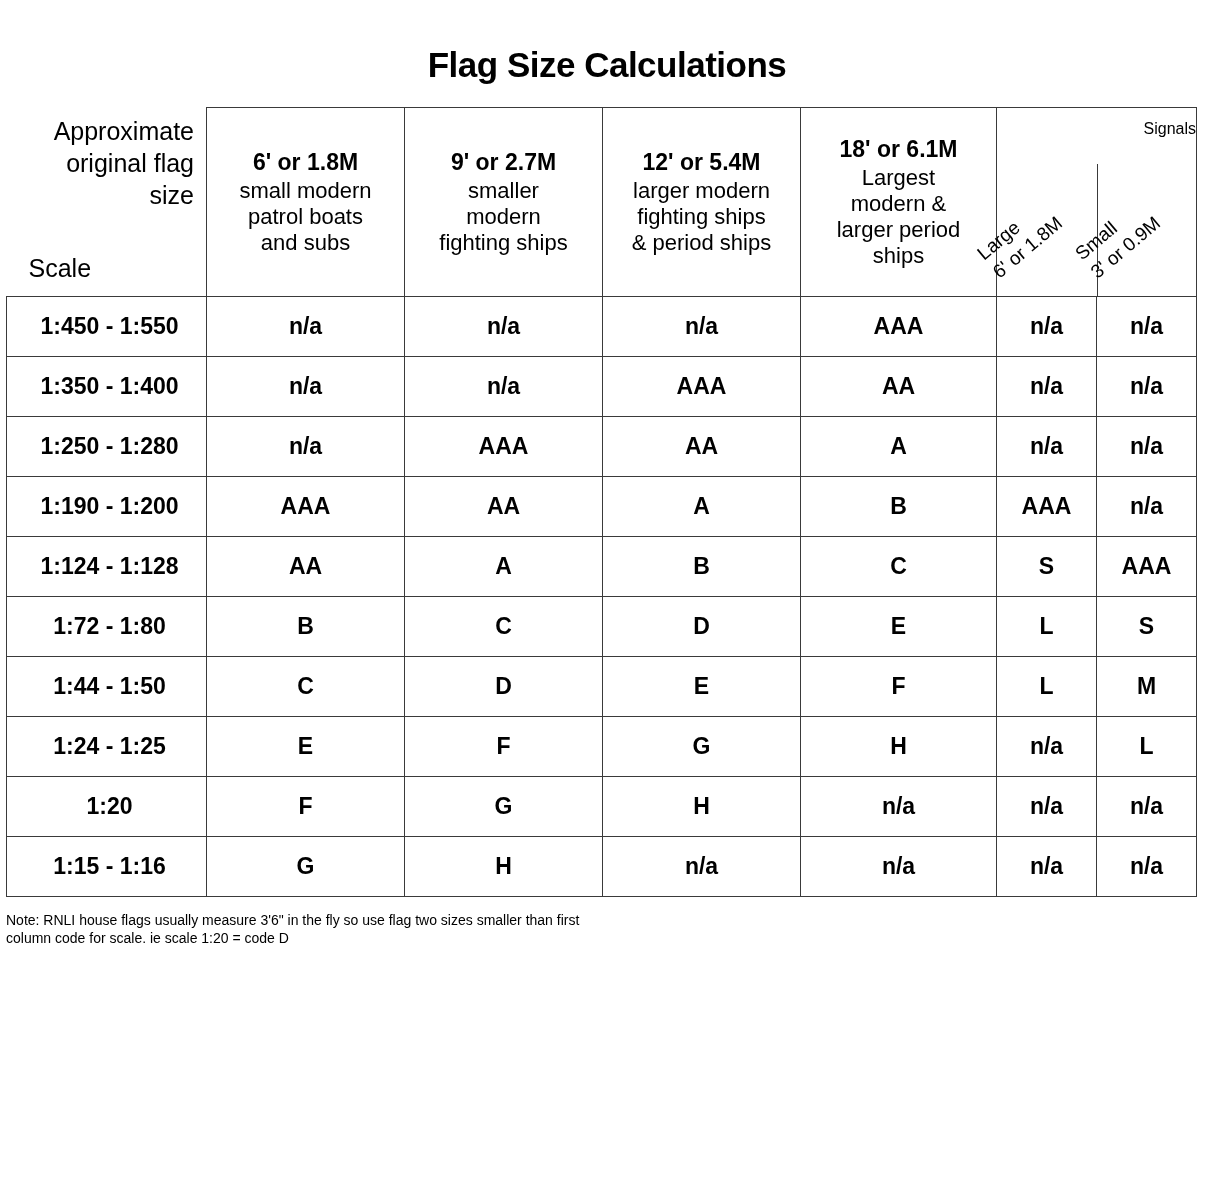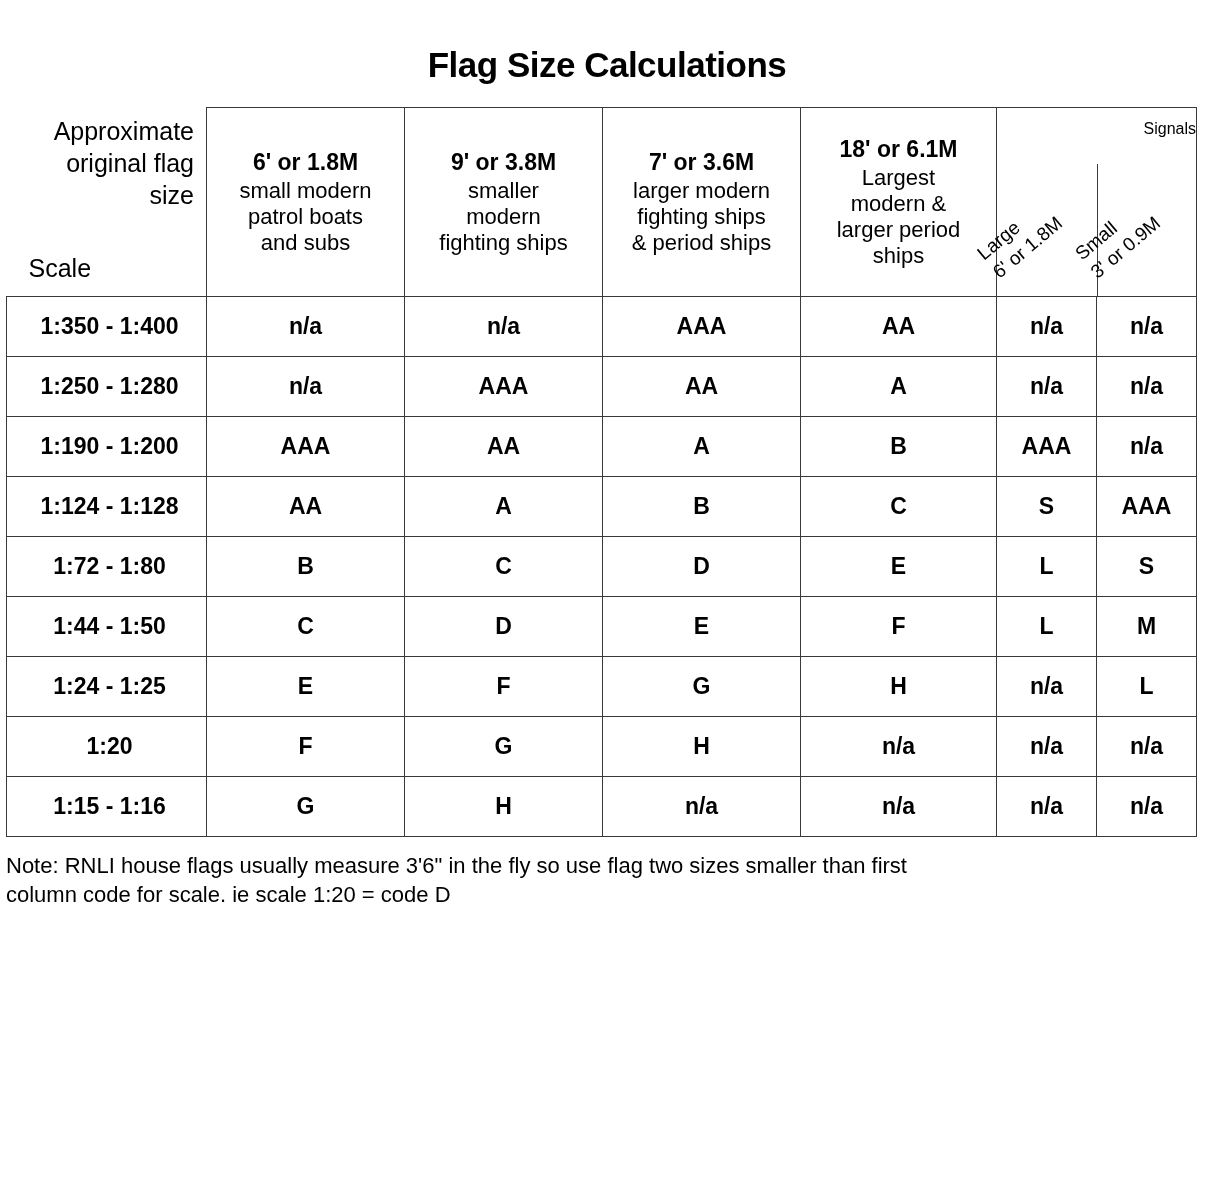--- a/index.html
+++ b/index.html
@@ -163,21 +163,21 @@
   td.na {
     font-size: 23px;
     font-weight: bold;
   }
   td.sig {
     font-size: 25px;
     font-weight: bold;
   }
   .note {
     margin: 14px 6px 0 6px;
-    font-size: 22px;
+    font-size: 14px;
     line-height: 1.32;
     font-weight: normal;
     white-space: pre-line;
   }
 </style>
 </head>
 <body>
 
 <div class="page">
 
@@ -205,28 +205,28 @@
         </th>
 
         <th class="colhead">
           <span class="ch-main">6' or 1.8M</span>
           <span class="ch-sub">small modern
 patrol boats
 and subs</span>
         </th>
 
         <th class="colhead">
-          <span class="ch-main">9' or 3.8M</span>
+          <span class="ch-main">9' or 2.7M</span>
           <span class="ch-sub">smaller
 modern
 fighting ships</span>
         </th>
 
         <th class="colhead">
-          <span class="ch-main">7' or 3.6M</span>
+          <span class="ch-main">12' or 5.4M</span>
           <span class="ch-sub">larger modern
 fighting ships
 &amp; period ships</span>
         </th>
 
         <th class="colhead">
           <span class="ch-main">18' or 6.1M</span>
           <span class="ch-sub">Largest
 modern &amp;
 larger period
@@ -244,20 +244,29 @@
             <div class="sig-rot right">
               <div class="rot-txt">Small
 3' or 0.9M</div>
             </div>
           </div>
         </th>
       </tr>
     </thead>
     <tbody id="table-body">
         <tr>
+          <td class="scale-cell">1:450 - 1:550</td>
+          <td class="na">n/a</td>
+          <td class="na">n/a</td>
+          <td class="na">n/a</td>
+          <td class="code">AAA</td>
+          <td class="na">n/a</td>
+          <td class="na">n/a</td>
+        </tr>
+        <tr>
           <td class="scale-cell">1:350 - 1:400</td>
           <td class="na">n/a</td>
           <td class="na">n/a</td>
           <td class="code">AAA</td>
           <td class="code">AA</td>
           <td class="na">n/a</td>
           <td class="na">n/a</td>
         </tr>
         <tr>
           <td class="scale-cell">1:250 - 1:280</td>

